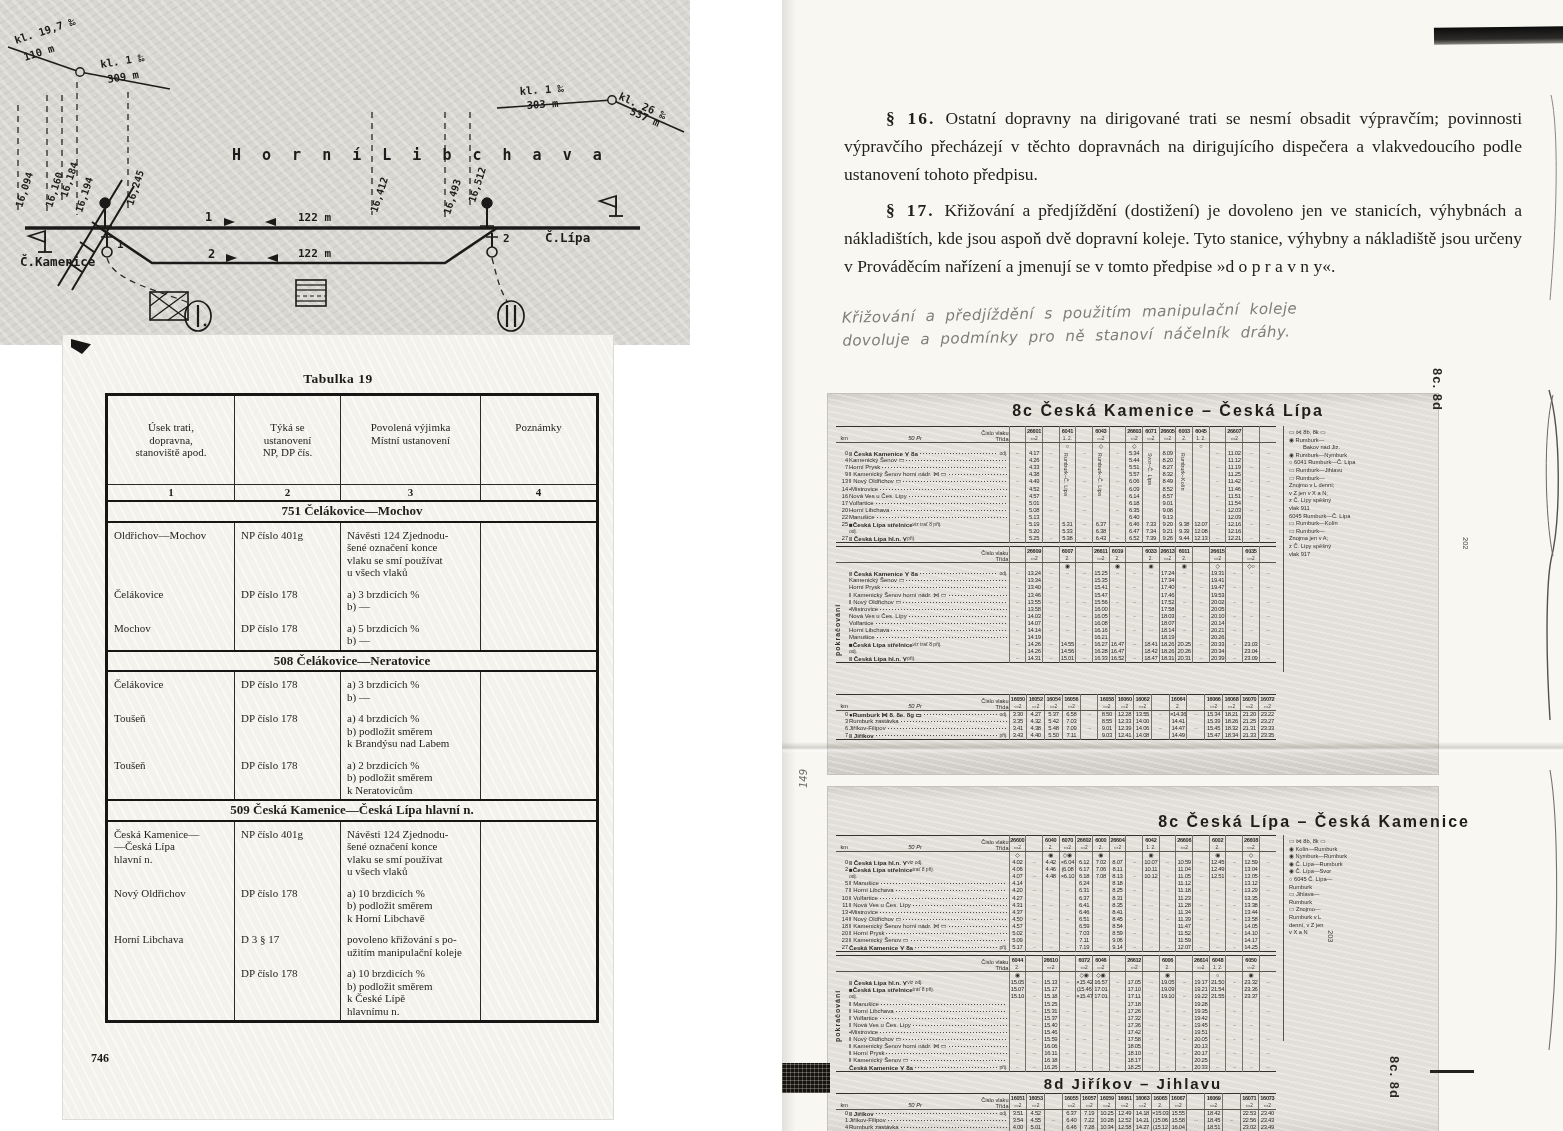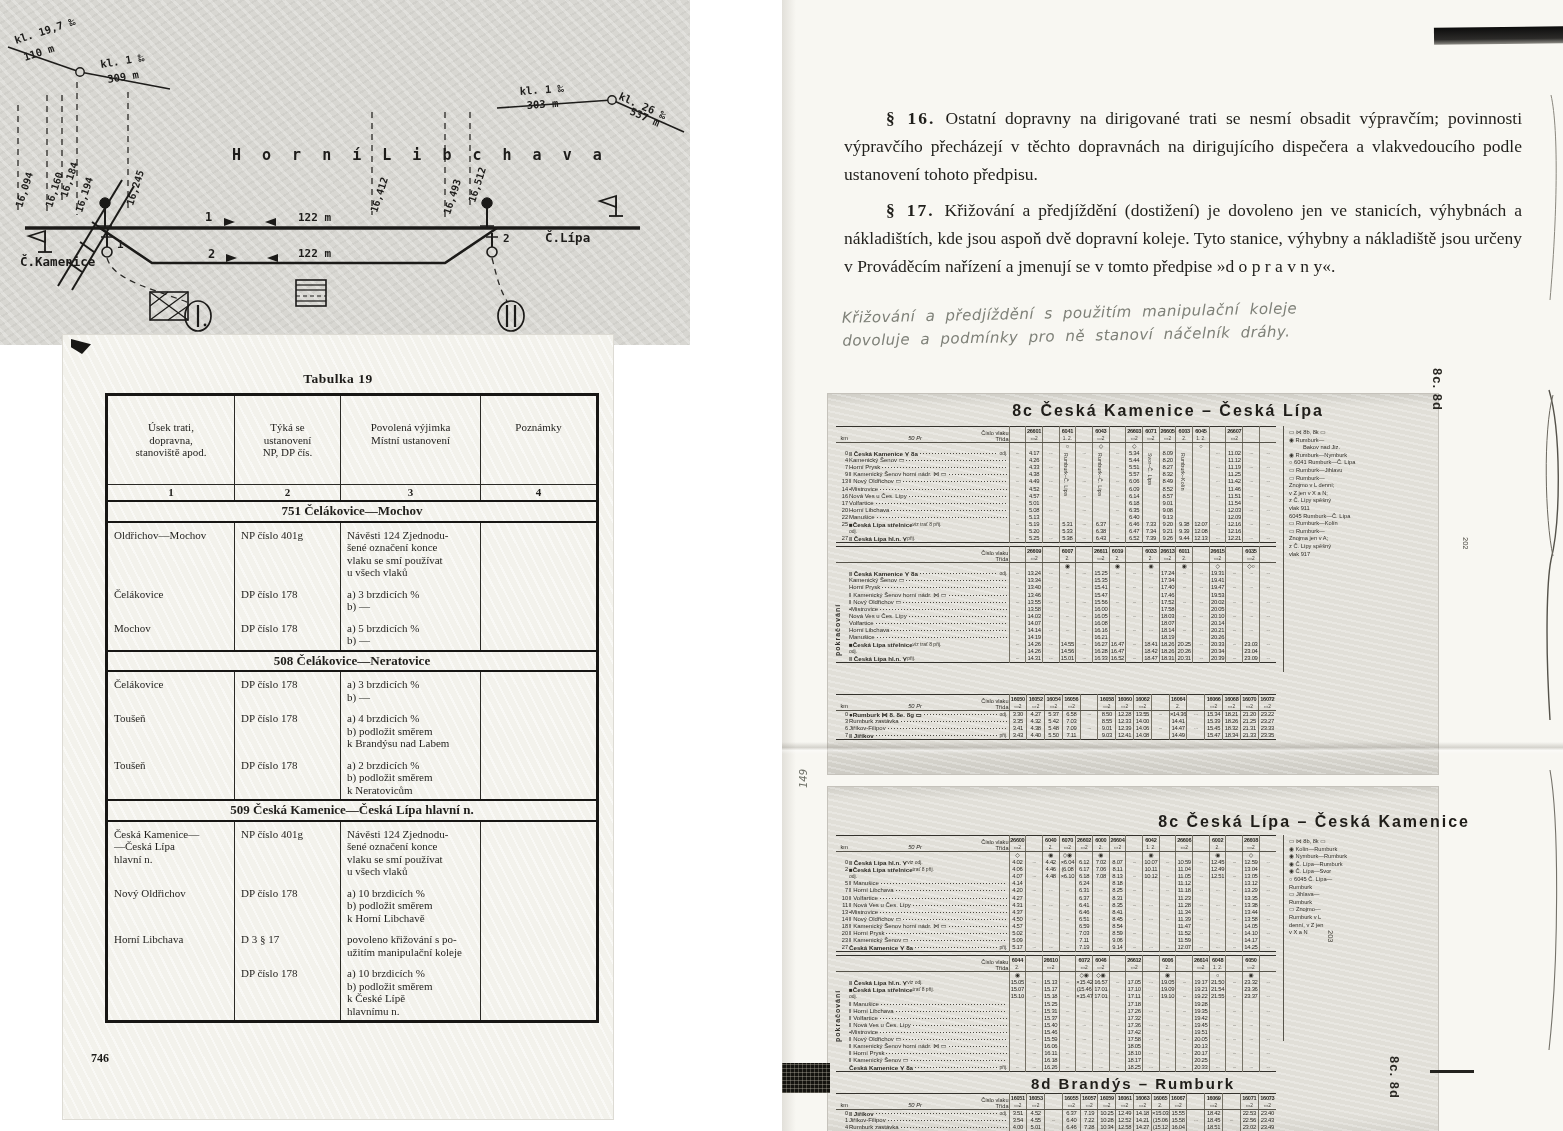--- a/index.html
+++ b/index.html
@@ -2265,21 +2265,21 @@
           <div class="">◉ Č. Lípa—Svor</div>
           <div class="">○ 6045 Č. Lípa—</div>
           <div class="">Rumburk</div>
           <div class="">▭ Jihlava—</div>
           <div class="">Rumburk</div>
           <div class="">▭ Znojmo—</div>
           <div class="">Rumburk v L</div>
           <div class="">denní, v Z jen</div>
           <div class="">v X a N</div>
         </div>
-      <div class="bigtitle" style="left:0;top:288px;width:100%;text-align:center;font-size:15px;">8d  Brandýs – Rumburk</div>
+      <div class="bigtitle" style="left:0;top:288px;width:100%;text-align:center;font-size:15px;">8d  Jiříkov – Jihlavu</div>
       <div class="ttwrap" style="left:8px;top:306px;width:500px;">
           <table class="tt">
             <colgroup>
               <col style="width:13px">
               <col style="width:160px">
               <col>
               <col>
               <col>
               <col>
               <col>

